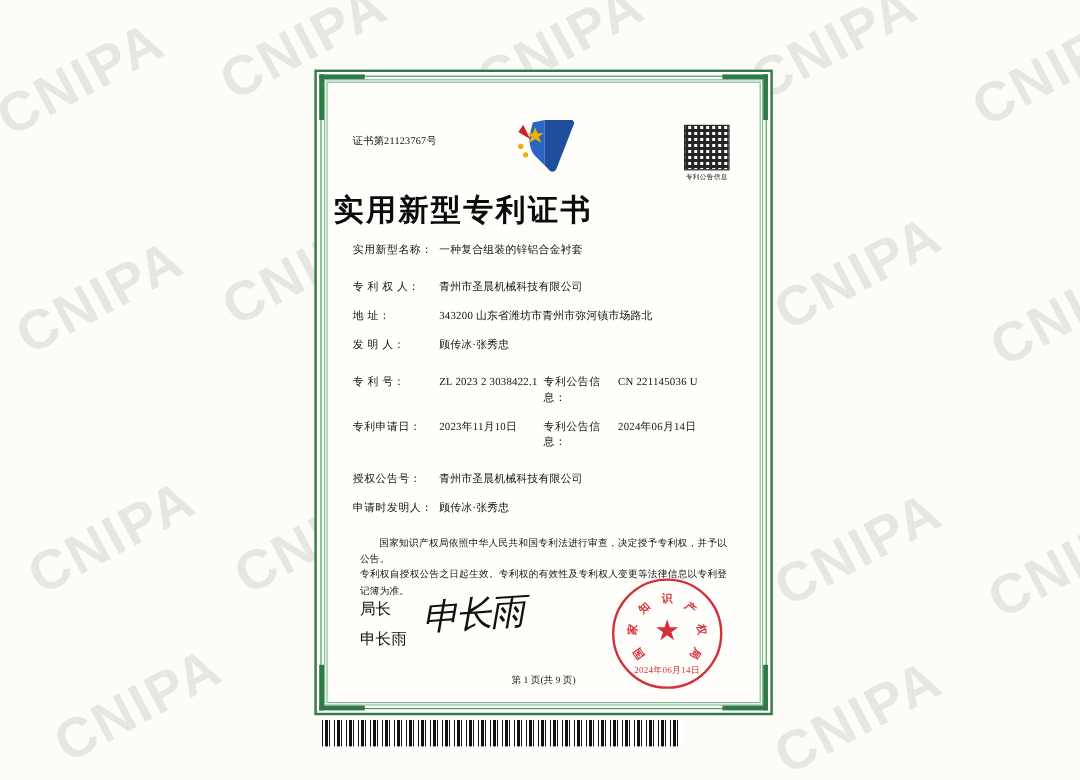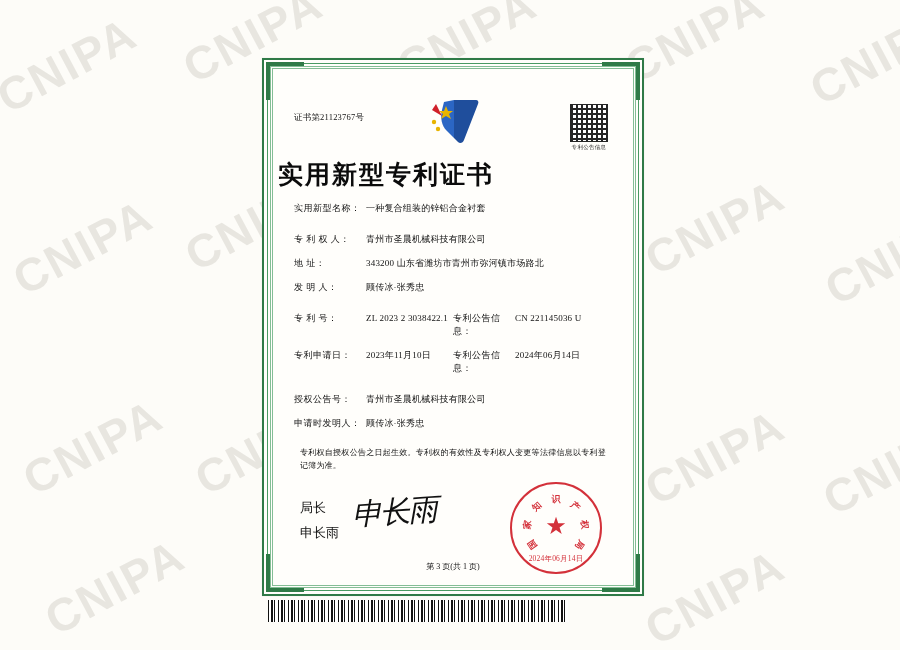--- a/index.html
+++ b/index.html
@@ -403,20 +403,21 @@
         </div>
 
         <div class="row">
           <div class="lbl">申请时发明人：</div>
           <div class="val">顾传冰·张秀忠</div>
         </div>
 
       </div>
 
       <div class="paragraph">
+        <p class="indent">国家知识产权局依照中华人民共和国专利法进行审查，决定授予专利权，并予以公告。</p>
         <p>专利权自授权公告之日起生效。专利权的有效性及专利权人变更等法律信息以专利登记簿为准。</p>
       </div>
 
       <div class="signature-block">
         <div>局长</div>
         <div>申长雨</div>
       </div>
       <div class="hand">申长雨</div>
 
       <div class="seal">
@@ -426,20 +427,20 @@
             <span style="transform: rotate(-125deg) translate(-50%, -35px);">国</span>
             <span style="transform: rotate(-83.3333deg) translate(-50%, -35px);">家</span>
             <span style="transform: rotate(-41.6667deg) translate(-50%, -35px);">知</span>
             <span style="transform: rotate(0deg) translate(-50%, -35px);">识</span>
             <span style="transform: rotate(41.6667deg) translate(-50%, -35px);">产</span>
             <span style="transform: rotate(83.3333deg) translate(-50%, -35px);">权</span>
             <span style="transform: rotate(125deg) translate(-50%, -35px);">局</span>
           </div>
         </div>
 
-      <div class="page-no">第 3 页(共 1 页)</div>
+      <div class="page-no">第 1 页(共 9 页)</div>
 
     </div>
   </div>
 
   <div class="barcode"></div>
 
 </div>
 
 </body></html>

